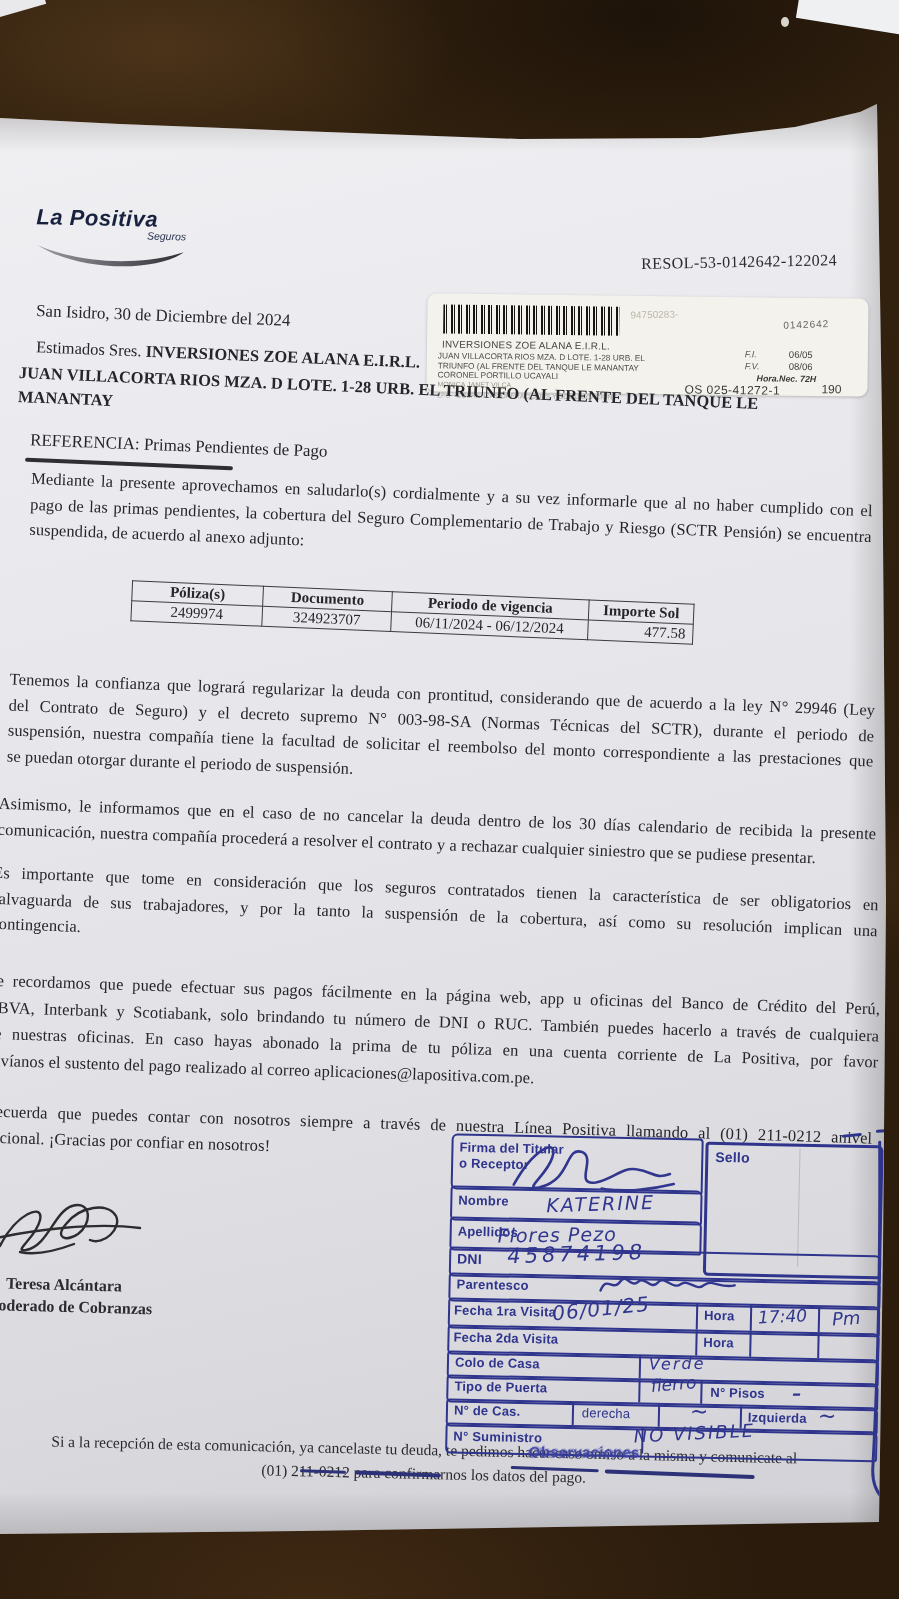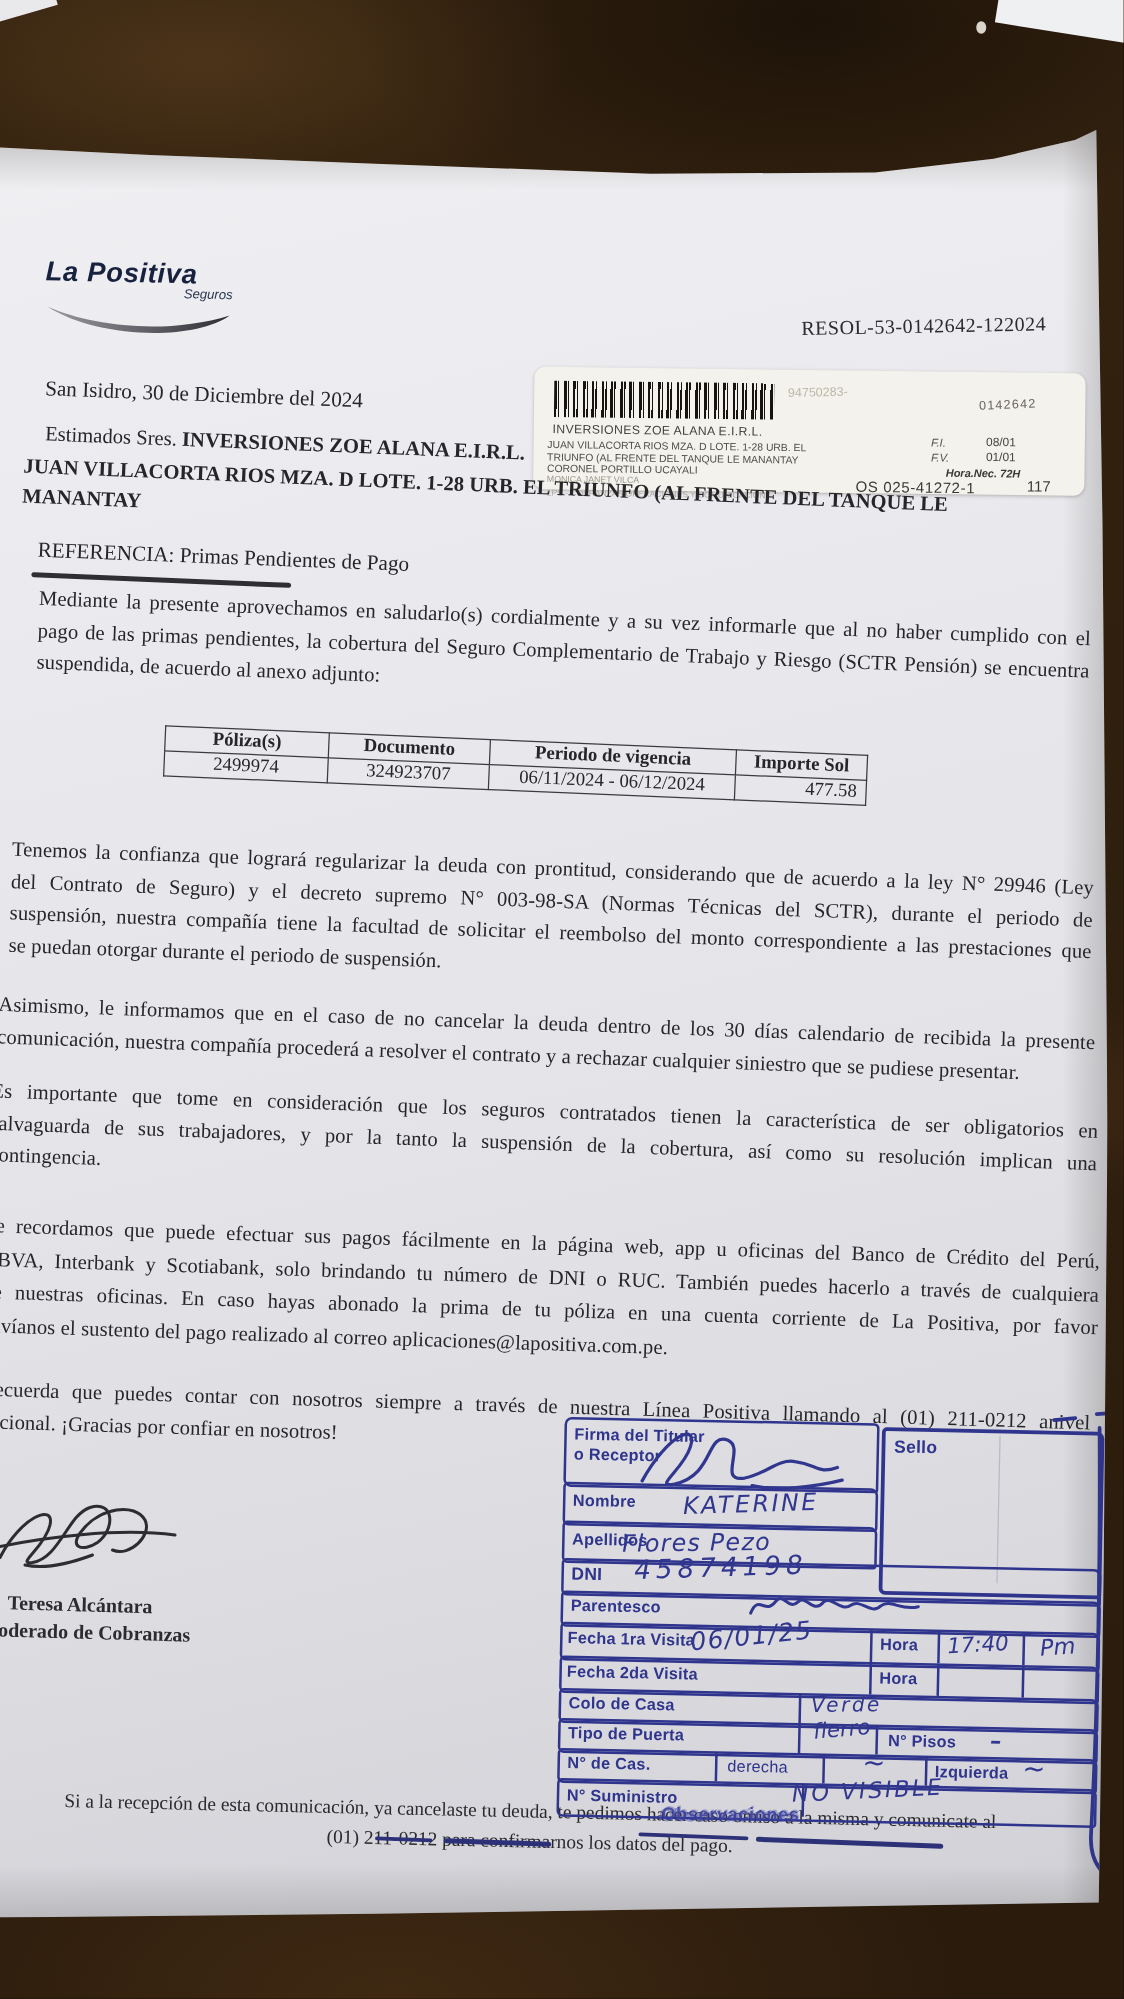--- a/index.html
+++ b/index.html
@@ -67,27 +67,27 @@
       <div class="abs sans" style="left:203px;top:13px;font-size:10px;color:#bcb7aa;transform:rotate(-2deg);">94750283-</div>
       <div class="abs sans" style="left:356px;top:21px;font-size:10px;color:#66635c;letter-spacing:1px;transform:rotate(-3deg);">0142642</div>
       <div class="abs sans" style="left:15px;top:45px;font-size:9.8px;color:#44423c;letter-spacing:.3px;">INVERSIONES ZOE ALANA E.I.R.L.</div>
       <div class="abs sans" style="left:11px;top:58px;font-size:8.3px;line-height:9.6px;color:#504e48;">
         <div>JUAN VILLACORTA RIOS MZA. D LOTE. 1-28 URB. EL</div>
         <div>TRIUNFO (AL FRENTE DEL TANQUE LE   MANANTAY</div>
         <div>CORONEL PORTILLO UCAYALI</div>
       </div>
       <div class="abs sans" style="left:11px;top:87px;font-size:7px;color:#9b978c;">MONICA JANET VILCA</div>
       <div class="abs sans" style="left:318px;top:52px;font-size:9px;font-style:italic;color:#55534c;">F.I.</div>
-      <div class="abs sans" style="left:362px;top:51px;font-size:9.5px;color:#44423c;">08/01</div>
+      <div class="abs sans" style="left:362px;top:51px;font-size:9.5px;color:#44423c;">06/05</div>
       <div class="abs sans" style="left:318px;top:64px;font-size:9px;font-style:italic;color:#55534c;">F.V.</div>
-      <div class="abs sans" style="left:362px;top:63px;font-size:9.5px;color:#44423c;">01/01</div>
+      <div class="abs sans" style="left:362px;top:63px;font-size:9.5px;color:#44423c;">08/06</div>
       <div class="abs sans b" style="left:330px;top:76px;font-size:8.8px;font-style:italic;color:#3a3832;">Hora.Nec. 72H</div>
       <div class="abs sans" style="left:11px;top:98px;font-size:6.8px;color:#aba79a;">LPS - COBRANZAS OPERACIONES Y COMUNICACION</div>
       <div class="abs sans" style="left:258px;top:86px;font-size:12px;color:#3b3a35;letter-spacing:.5px;">OS 025-41272-1</div>
-      <div class="abs sans" style="left:395px;top:84px;font-size:12px;color:#3b3a35;">117</div>
+      <div class="abs sans" style="left:395px;top:84px;font-size:12px;color:#3b3a35;">190</div>
     </div>
 
     <div class="abs ser" style="left:36px;top:306px;font-size:17px;transform:rotate(2.2deg);">San Isidro, 30 de Diciembre del 2024</div>
 
     <div class="abs ser" style="left:36px;top:345px;font-size:16.5px;transform:rotate(2.3deg);">
       <span>Estimados Sres. </span><span class="b">INVERSIONES ZOE ALANA E.I.R.L.</span>
     </div>
 
     <div class="abs ser b" style="left:18px;top:379px;width:862px;font-size:16.5px;line-height:24px;transform:rotate(2.4deg);">
       <div>JUAN VILLACORTA RIOS MZA. D LOTE. 1-28 URB. EL TRIUNFO (AL FRENTE DEL TANQUE LE</div>

